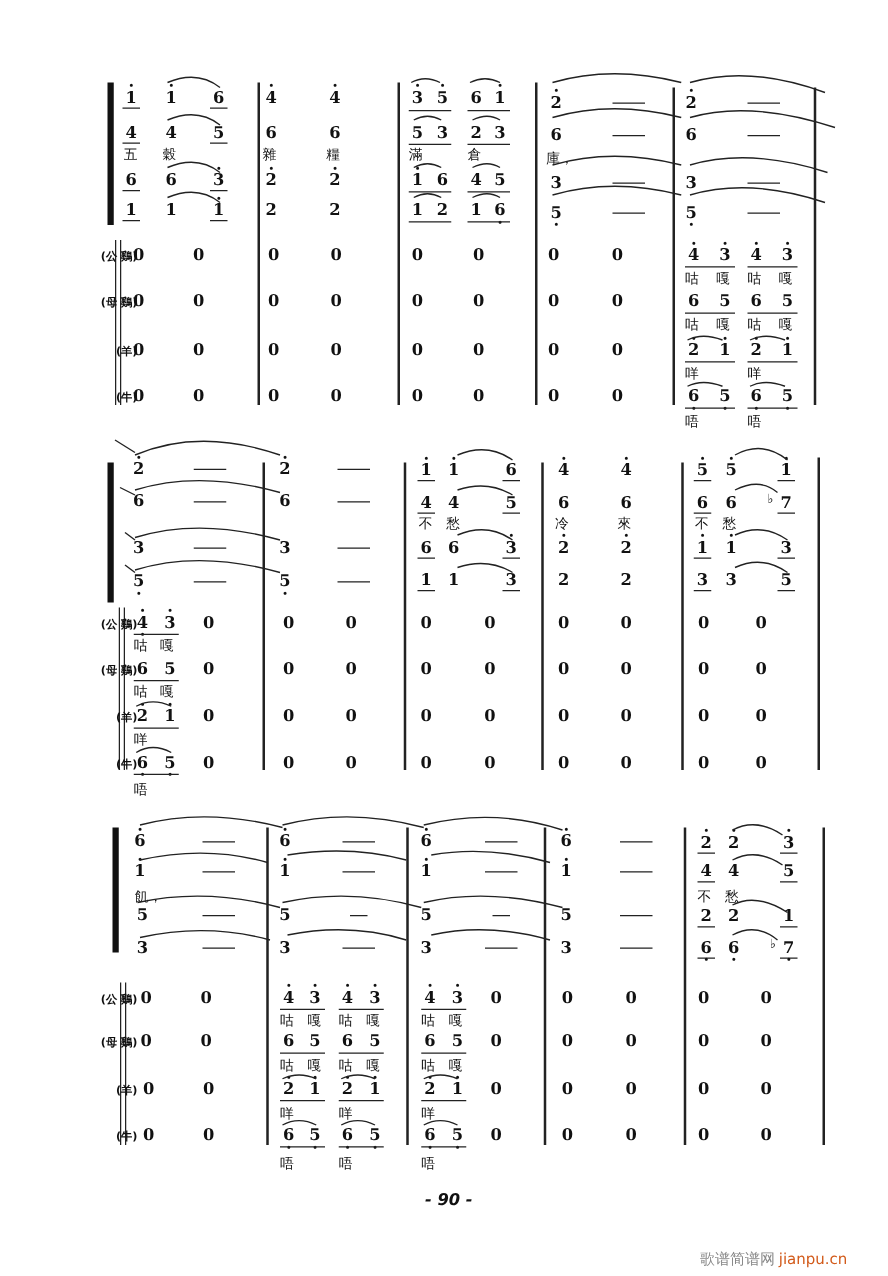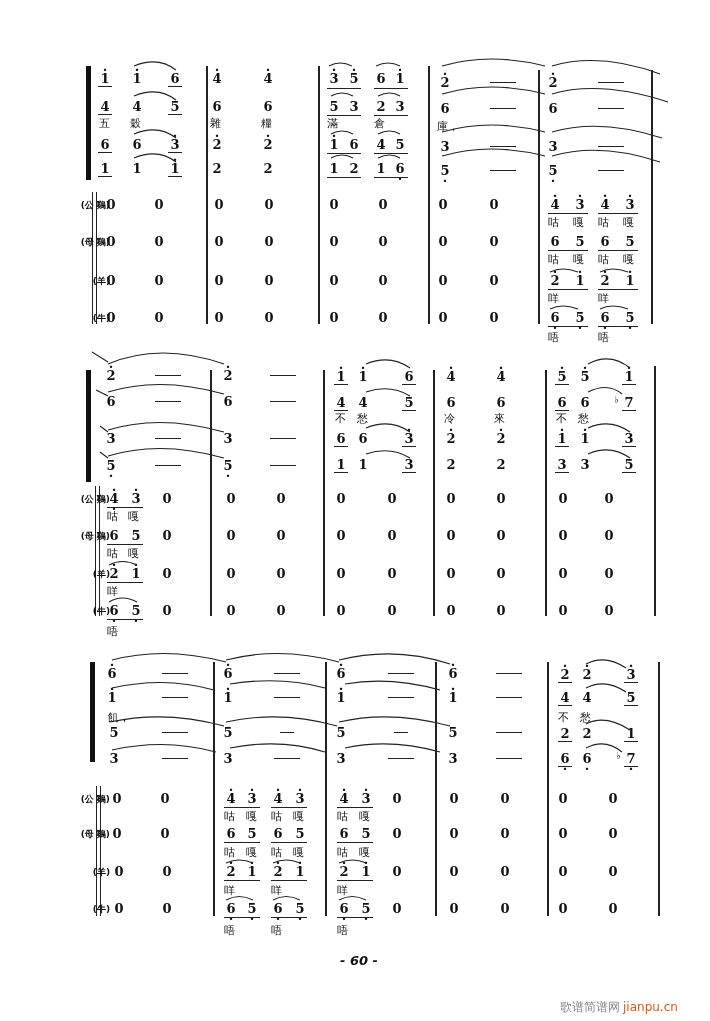--- a/index.html
+++ b/index.html
@@ -572,17 +572,17 @@
         <path d="M226 863 Q239 857 253 863"></path>
         <path d="M273 863 Q286 857 300 863"></path>
         <path d="M339 863 Q352 857 366 863"></path>
         <path d="M226 900 Q239 893 253 900"></path>
         <path d="M273 900 Q286 893 300 900"></path>
         <path d="M339 900 Q352 893 366 900"></path>
       </g>
     </svg>
   </div>
 
-  <span class="pagenum">- 60 -</span>
+  <span class="pagenum">- 90 -</span>
   <div class="watermark">
     <span>歌谱简谱网</span><span class="site">jianpu.cn</span>
   </div>
 </div>
 
 </body></html>

